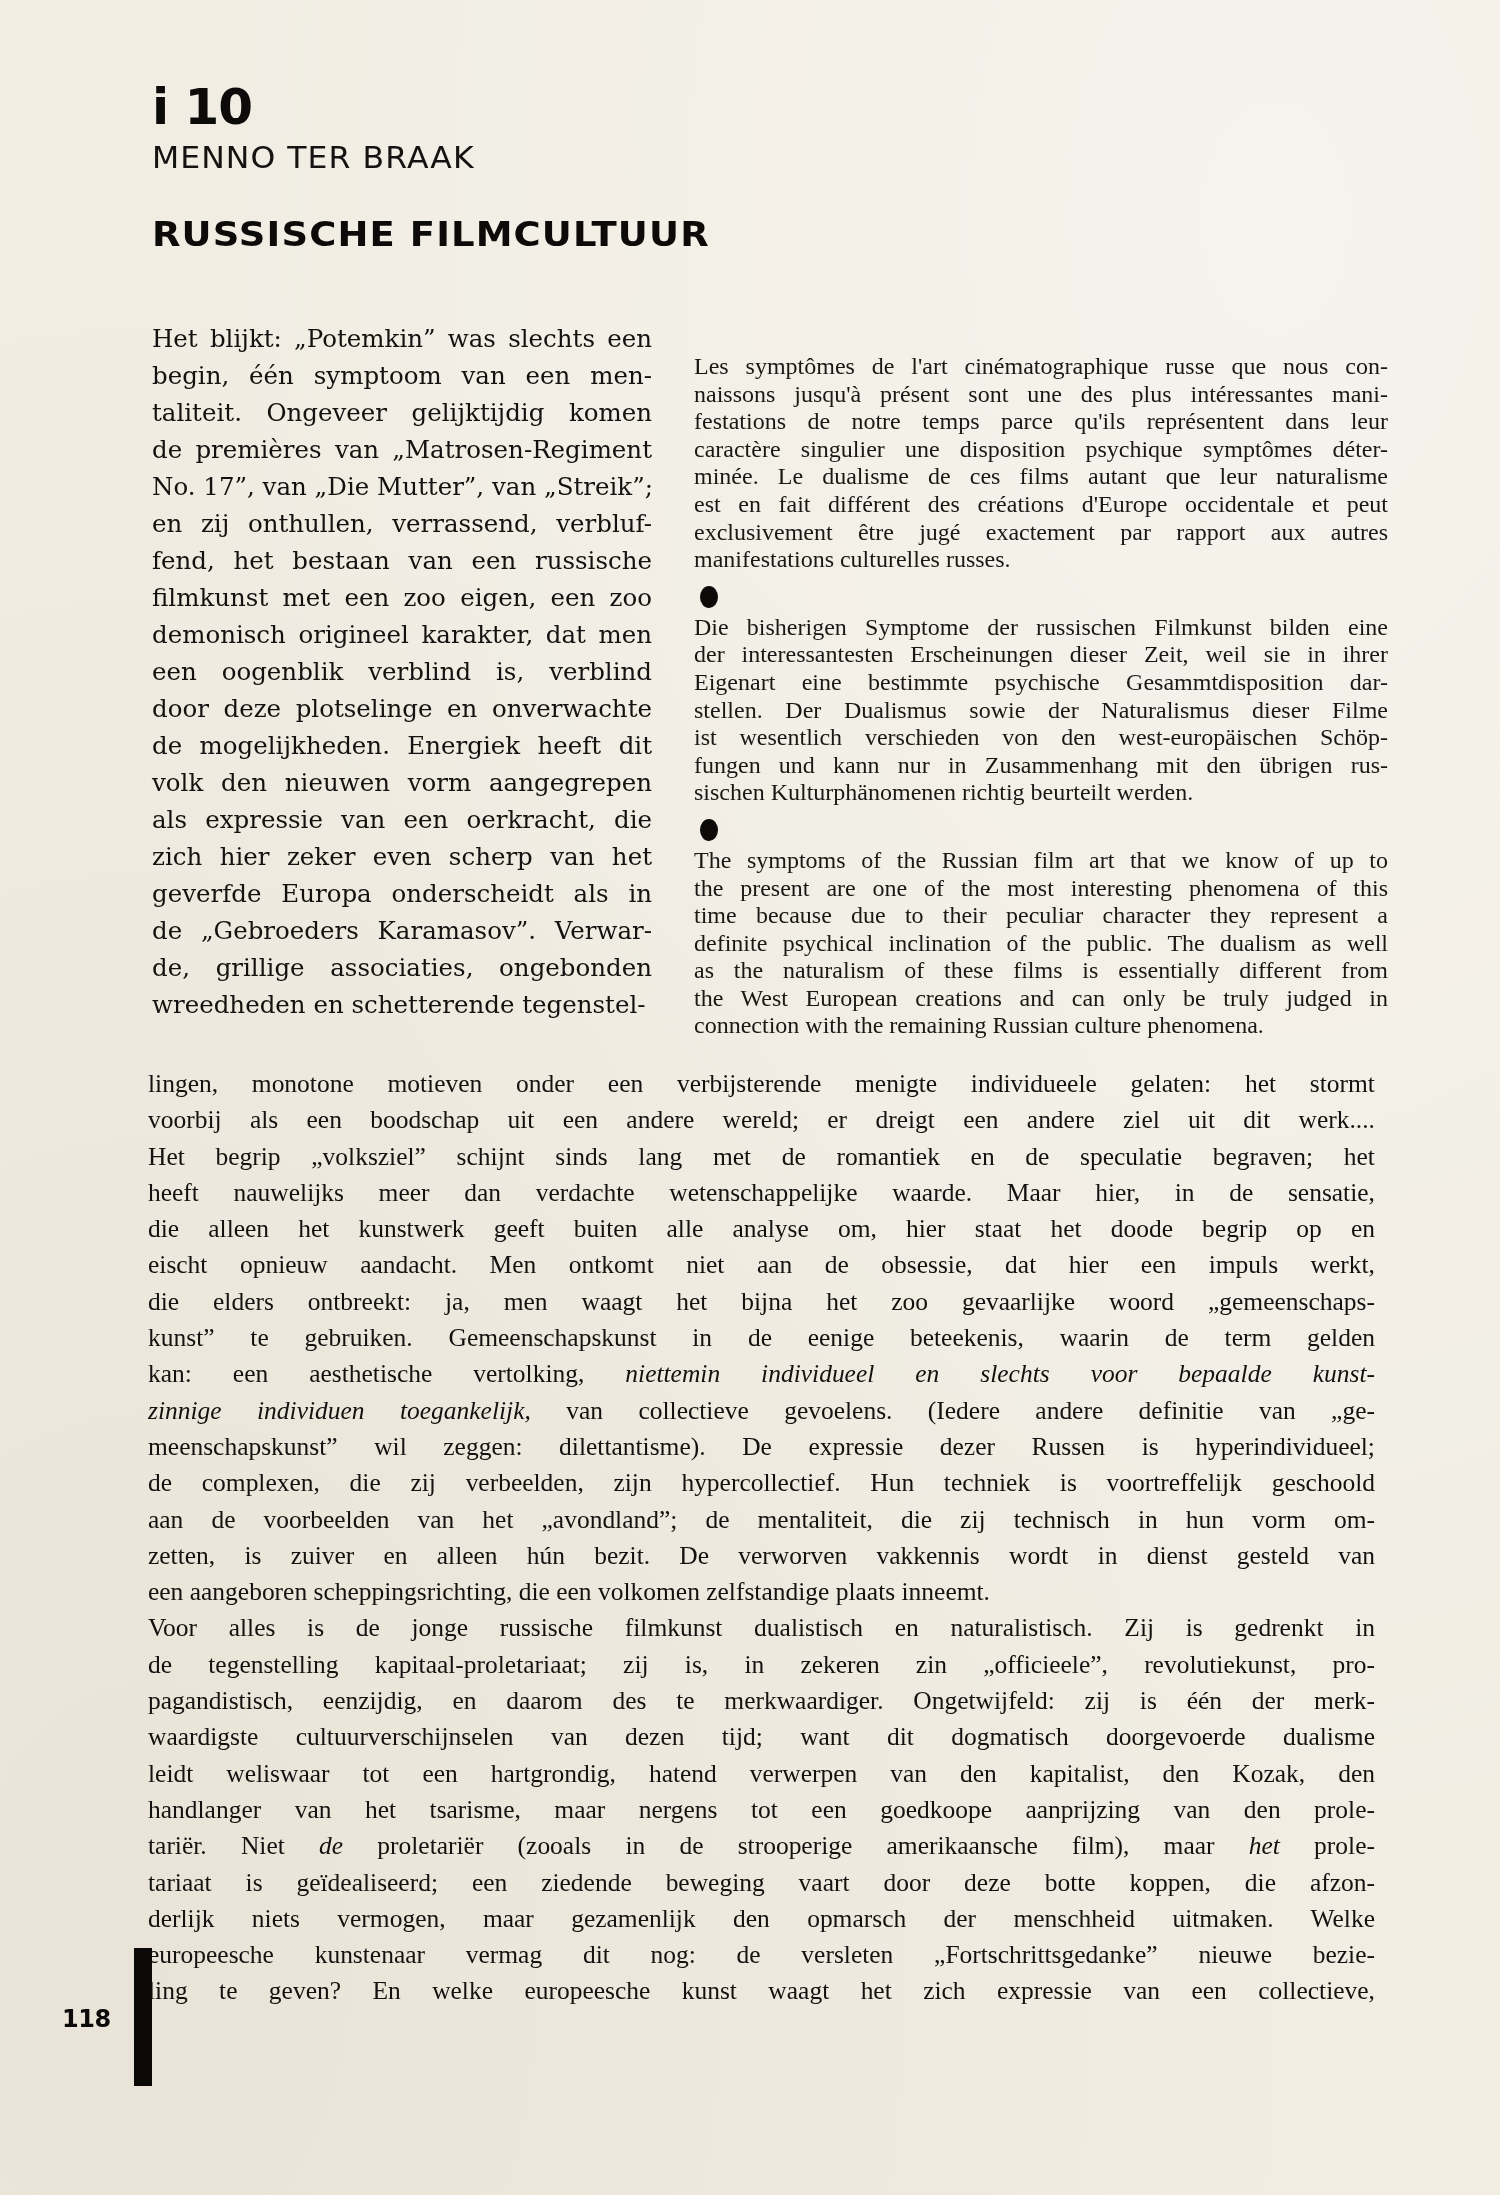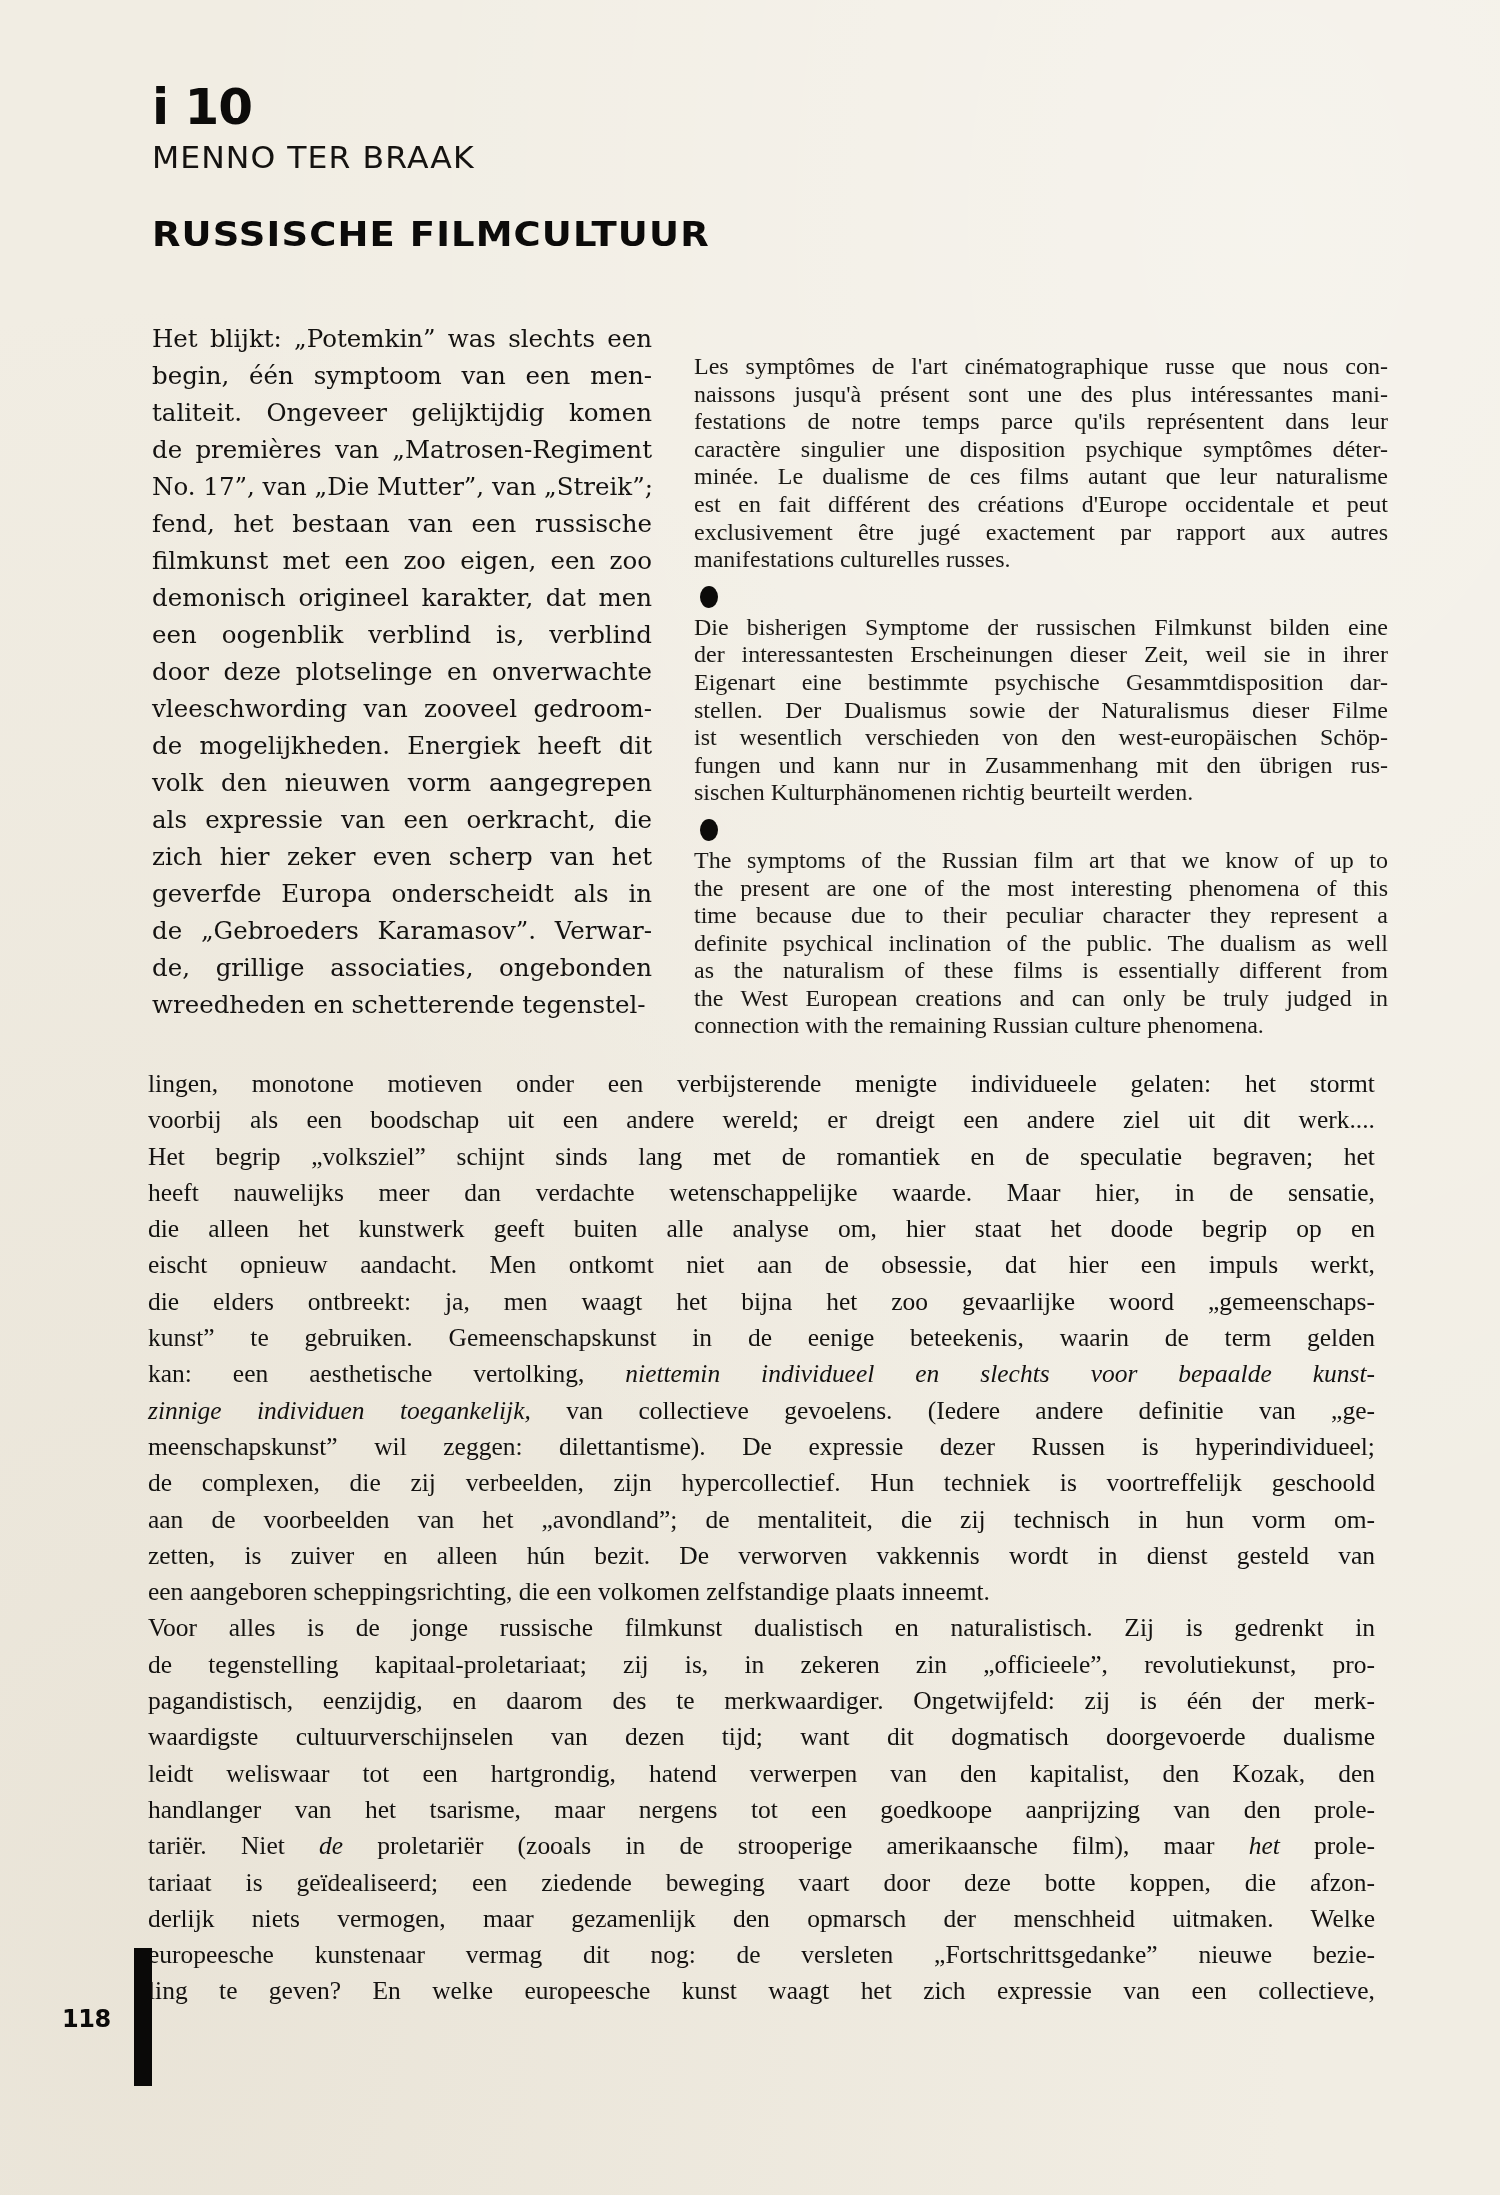--- a/index.html
+++ b/index.html
@@ -173,26 +173,26 @@
   <div class="issue-number">i 10</div>
   <div class="author">MENNO TER BRAAK</div>
   <div class="title">RUSSISCHE FILMCULTUUR</div>
 
   <div class="dutch-column" id="dutch-column">
       <span class="line">Het blijkt: „Potemkin” was slechts een</span>
       <span class="line">begin, één symptoom van een men-</span>
       <span class="line">taliteit. Ongeveer gelijktijdig komen</span>
       <span class="line">de premières van „Matrosen-Regiment</span>
       <span class="line">No. 17”, van „Die Mutter”, van „Streik”;</span>
+      <span class="line">en zij onthullen, verrassend, verbluf-</span>
       <span class="line">fend, het bestaan van een russische</span>
       <span class="line">filmkunst met een zoo eigen, een zoo</span>
       <span class="line">demonisch origineel karakter, dat men</span>
       <span class="line">een oogenblik verblind is, verblind</span>
       <span class="line">door deze plotselinge en onverwachte</span>
-      <span class="line">vleeschwording van zooveel gedroom-</span>
       <span class="line">de mogelijkheden. Energiek heeft dit</span>
       <span class="line">volk den nieuwen vorm aangegrepen</span>
       <span class="line">als expressie van een oerkracht, die</span>
       <span class="line">zich hier zeker even scherp van het</span>
       <span class="line">geverfde Europa onderscheidt als in</span>
       <span class="line">de „Gebroeders Karamasov”. Verwar-</span>
       <span class="line">de, grillige associaties, ongebonden</span>
       <span class="line last">wreedheden en schetterende tegenstel-</span>
     </div>
 

